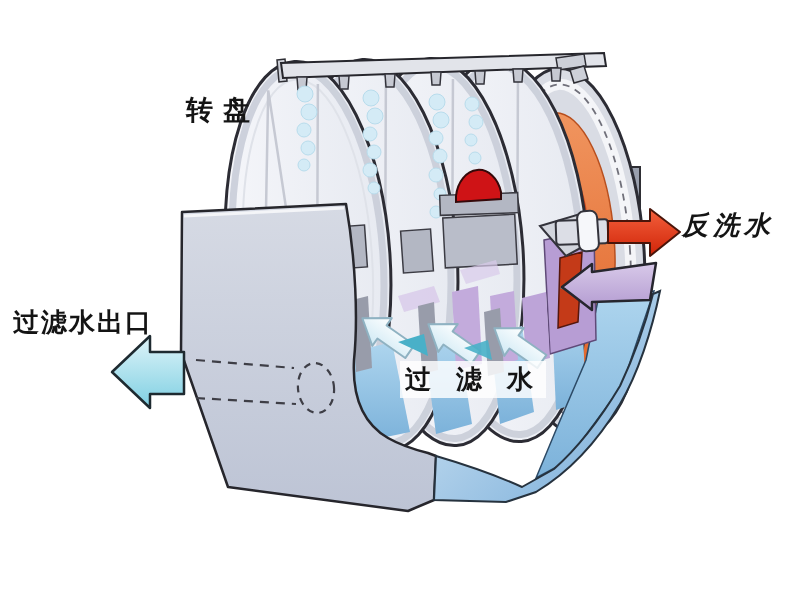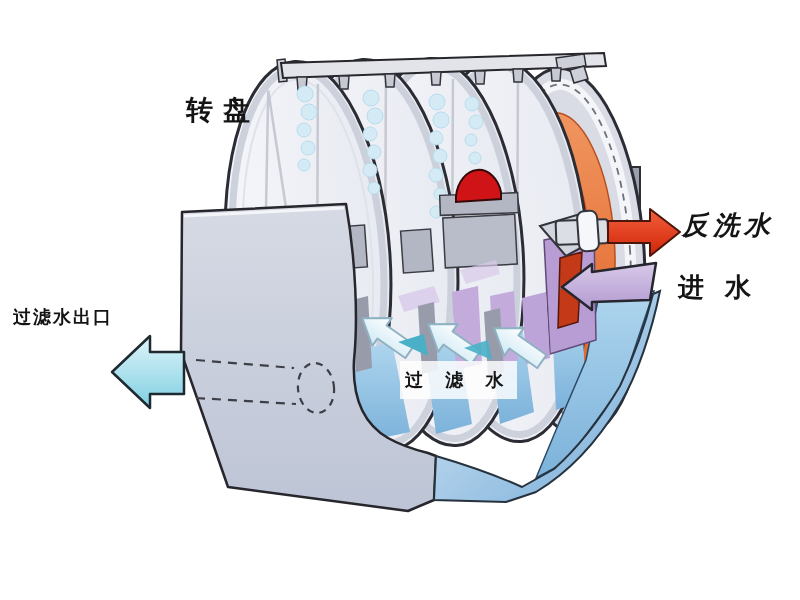--- a/index.html
+++ b/index.html
@@ -4,23 +4,23 @@
 <style>
   html,body{margin:0;padding:0;background:#ffffff;}
   #stage{position:relative;width:800px;height:600px;background:#ffffff;overflow:hidden;
          font-family:"DejaVu Sans",sans-serif;}
   #stage svg{position:absolute;left:0;top:0;}
   .lbl{position:absolute;color:#141414;font-weight:700;white-space:nowrap;
        font-family:"DejaVu Sans",sans-serif;}
   .lbl-zhuanpan{left:186px;top:92px;font-size:27px;letter-spacing:10px;}
   .lbl-fanxi{left:682px;top:208px;font-size:26px;letter-spacing:5px;font-style:italic;}
   .lbl-jinshui{left:678px;top:270px;font-size:26px;letter-spacing:6px;}
-  .lbl-chukou{left:13px;top:305px;font-size:18px;letter-spacing:2px;}
-  .lbl-guolv{left:400px;top:361px;font-size:18px;letter-spacing:8px;
-             background:rgba(255,255,255,.82);padding:7px 5px;}
+  .lbl-chukou{left:13px;top:305px;font-size:26px;letter-spacing:2px;}
+  .lbl-guolv{left:400px;top:361px;font-size:26px;letter-spacing:8px;
+             background:rgba(255,255,255,.82);padding:1px 5px;}
 </style>
 </head>
 <body>
 
 <div id="stage">
 <svg width="800" height="600" viewBox="0 0 800 600">
   <defs>
     <linearGradient id="ghull" x1="0" y1="0" x2="0" y2="1">
       <stop offset="0" stop-color="#d6dae4"></stop>
           <stop offset="1" stop-color="#bdc4d5"></stop>
@@ -206,16 +206,15 @@
     <rect x="556" y="220" width="52" height="24" rx="3" fill="#dcdee6" stroke="#33333b" stroke-width="2" transform="rotate(-2 582 232)"></rect>
     <rect x="578" y="211" width="20" height="40" rx="7" fill="#f6f7fa" stroke="#33333b" stroke-width="2" transform="rotate(-4 588 231)"></rect>
     <path d="M608,221 L650,221 L650,209 L680,232 L650,256 L650,243 L608,243 Z" fill="url(#gred)" stroke="#4a150a" stroke-width="2" stroke-linejoin="round"></path>
   </g>
 
   <path d="M562,287 L592,264 L592,272 L656,263 L650,300 L592,302 L592,310 Z" fill="url(#gpurple)" stroke="#26262e" stroke-width="2.5" stroke-linejoin="round"></path>
 </svg>
 
 <div class="lbl lbl-zhuanpan">转盘</div>
 <div class="lbl lbl-fanxi">反洗水</div>
-<div class="lbl lbl-jinshui">进 水</div>
 <div class="lbl lbl-chukou">过滤水出口</div>
 <div class="lbl lbl-guolv">过 滤 水</div>
 </div>
 
 </body></html>

